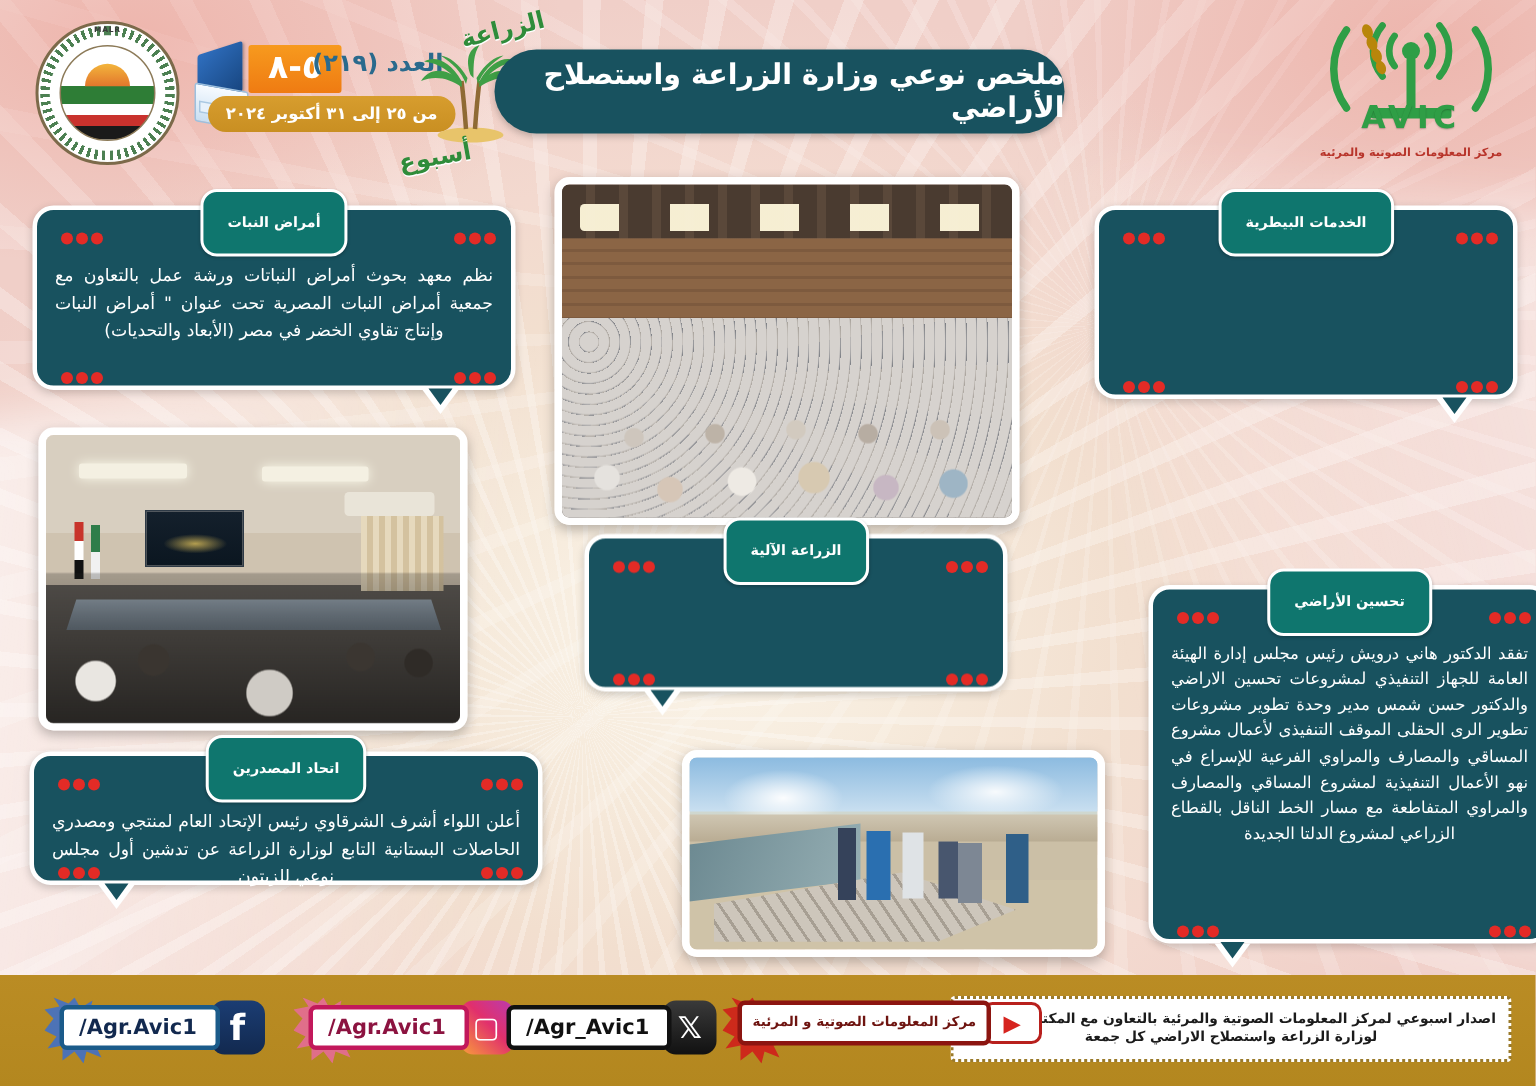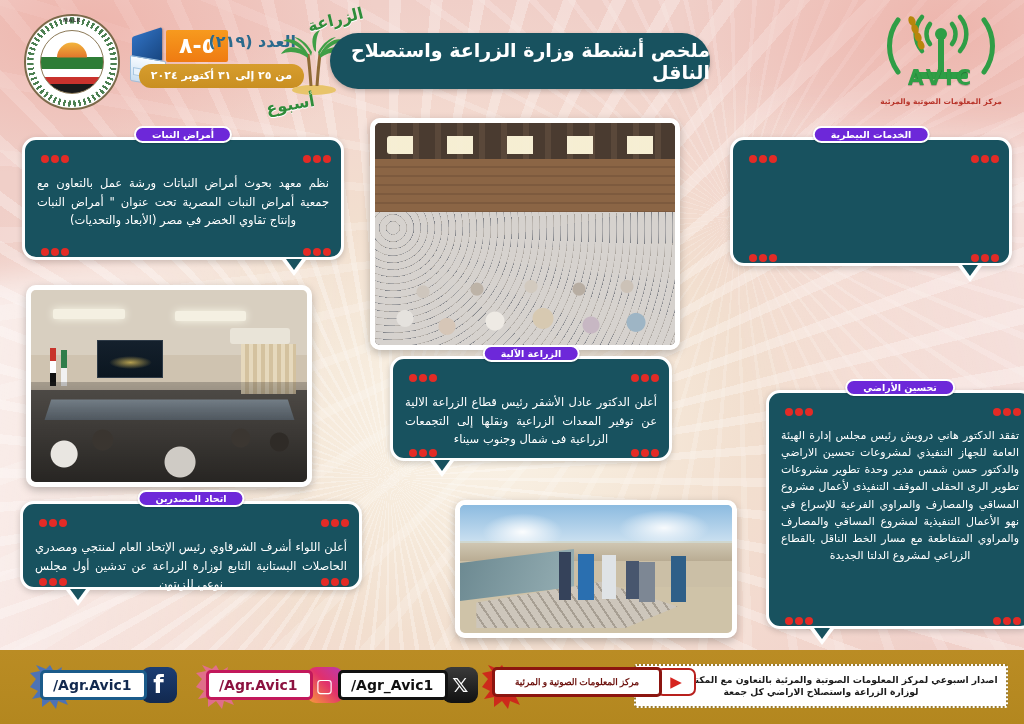--- a/index.html
+++ b/index.html
@@ -114,22 +114,22 @@
   }
   .avic-sub{
     position:absolute; left:0; right:0; bottom:6px; text-align:center;
     color:#b8342a; font-weight:bold; font-size:7.5px; letter-spacing:.2px;
   }
 
   
   .card{ position:absolute; }
   .card .pill{
     position:absolute; top:0; left:50%; transform:translateX(-50%);
-    background:#6d28d9; color:#fff; font-size:9.5px; font-weight:bold;
-    padding:1px 16px; border-radius:11px; border:2.5px solid #ffffff;
+    background:#0f766e; color:#fff; font-size:9.5px; font-weight:bold;
+    padding:15px 16px; border-radius:11px; border:2.5px solid #ffffff;
     white-space:nowrap; z-index:3; box-shadow:0 1px 2px rgba(0,0,0,.2);
   }
   .card .body{
     position:absolute; top:11px; left:0; right:0; bottom:0;
     background:#18525f; border:3px solid #ffffff; border-radius:14px;
     box-shadow:0 2px 6px rgba(0,0,0,.18);
   }
   .card .text{
     position:absolute; left:12px; right:12px; top:34px;
     color:#ffffff; font-size:11.5px; line-height:1.62; text-align:justify;
@@ -286,21 +286,21 @@
   #social-instagram .handle{ border-color:#c2185b; color:#8c1340; }
 
   #social-x{ left:338px; top:17px; }
   #social-x .icon-sq{ background:linear-gradient(#3a3a3a,#111); font-size:20px; }
   #social-x .handle{ border-color:#111; color:#111; }
 
   #social-youtube{ left:492px; top:17px; }
   #social-youtube .icon-sq{ background:#fff; border:2px solid #b8201d; border-radius:7px;
     width:40px; height:28px; color:#d6241f; font-size:15px; }
   #social-youtube .handle{ border-color:#8c1510; color:#6e1410; font-size:9px; line-height:1.15;
-    text-align:left; direction:rtl; height:30px; padding:0 20px; font-weight:bold;font-family:Liberation Serif, serif; }
+    text-align:left; direction:rtl; height:30px; padding:0 7px; font-weight:bold; }
 
   .footer-note{
     position:absolute; left:634px; top:14px; width:374px; height:44px;
     background:#ffffff; border:2px dotted #9a7a2a; border-radius:3px;
     display:flex; align-items:center; justify-content:center; text-align:center;
     font-size:9.2px; font-weight:bold; color:#1b1b1b; line-height:1.3; padding:0 8px; direction:rtl;
   }
 </style>
 </head>
 <body>
@@ -345,21 +345,21 @@
         <path d="M42 26 C54 16 64 18 69 26 C60 22 50 24 42 30 Z"></path>
         <path d="M42 26 C50 12 60 9 67 13 C57 14 48 20 42 30 Z"></path>
         <path d="M36 22 C32 10 36 4 42 2 C38 8 38 15 38 24 Z"></path>
         <path d="M34 24 C28 14 22 10 16 9 C24 14 30 20 33 28 Z"></path>
         <path d="M40 24 C46 14 52 10 58 9 C50 14 44 20 41 28 Z"></path>
       </g>
     </svg>
     <div class="palm-bottom">أسبوع</div>
   </div>
 
-  <div class="title-banner">ملخص أنشطة وزارة الزراعة واستصلاح الناقل</div>
+  <div class="title-banner">ملخص نوعي وزارة الزراعة واستصلاح الأراضي</div>
 
   <div class="avic-logo">
     <svg width="122" height="78" viewBox="0 0 122 78">
       <g stroke="#2f9e46" stroke-width="5" fill="none" stroke-linecap="round">
         <path d="M18 12 A44 44 0 0 0 18 64"></path>
         <path d="M104 12 A44 44 0 0 1 104 64"></path>
       </g>
       <g fill="#2f9e46">
         <circle cx="61" cy="26" r="6"></circle>
       </g>
@@ -442,21 +442,20 @@
   <div class="tail"></div>
 </div>
 
 <div class="card" id="card-mech">
   <div class="pill">الزراعة الآلية</div>
   <div class="body">
     <div class="dots tr"><i></i><i></i><i></i></div>
     <div class="dots tl"><i></i><i></i><i></i></div>
     <div class="dots br"><i></i><i></i><i></i></div>
     <div class="dots bl"><i></i><i></i><i></i></div>
-    <div class="text">أعلن الدكتور عادل الأشقر رئيس قطاع الزراعة الالية عن توفير المعدات الزراعية ونقلها إلى التجمعات الزراعية فى شمال وجنوب سيناء</div>
   </div>
   <div class="tail"></div>
 </div>
 
 <div class="card" id="card-exporters">
   <div class="pill">اتحاد المصدرين</div>
   <div class="body">
     <div class="dots tr"><i></i><i></i><i></i></div>
     <div class="dots tl"><i></i><i></i><i></i></div>
     <div class="dots br"><i></i><i></i><i></i></div>

